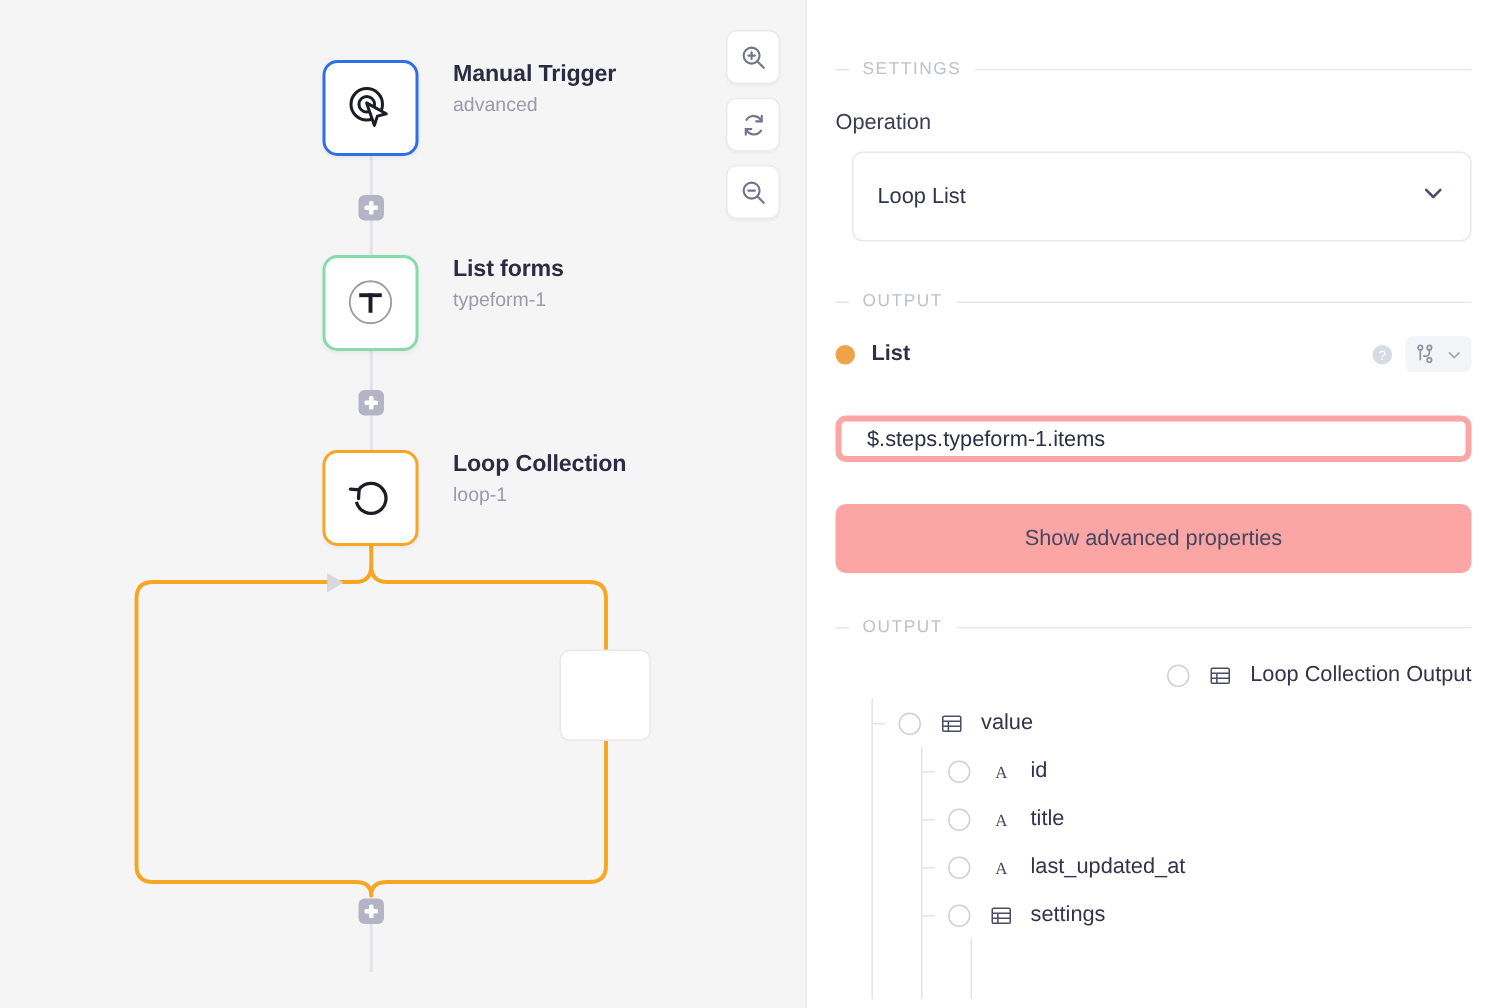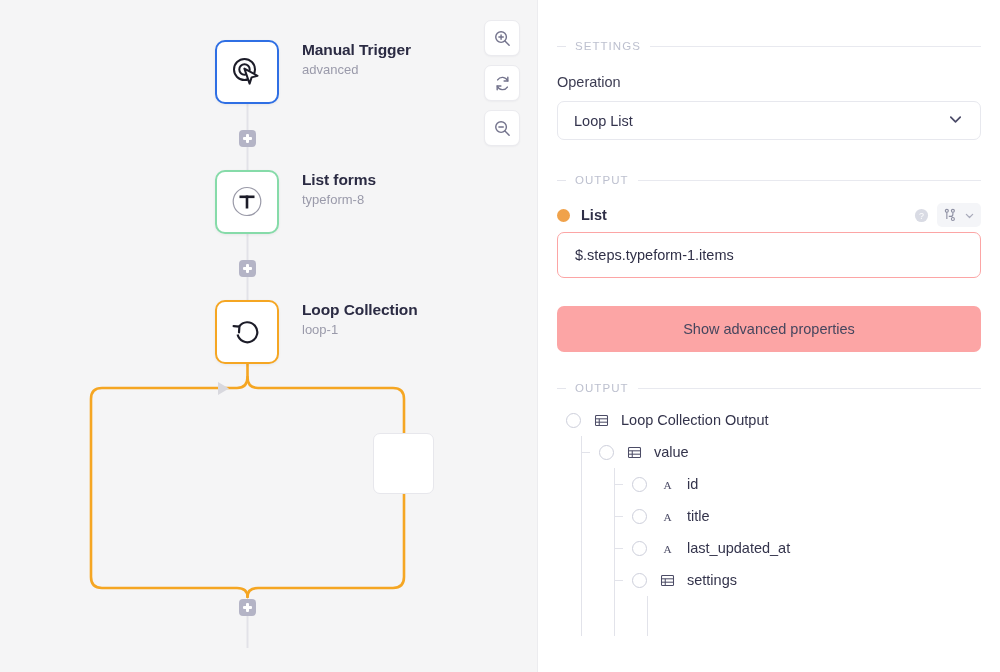--- a/index.html
+++ b/index.html
@@ -118,57 +118,58 @@
     white-space: nowrap;
   }
   .section-head .rule { flex: 1 1 auto; height: 1px; background: #e8e9ef; }
 
   .field-label {
     font-size: 14.5px; color: #3c3c52; margin-bottom: 11px;
   }
 
   .select-box {
     position: relative;
-    height: 39px;
+    height: 60px;
     border: 1px solid #e7e8ee;
     border-radius: 7px;
     background: #ffffff;
     display: flex; align-items: center;
     padding: 0 16px;
     cursor: pointer;
+    margin-left: 11px;
   }
   .select-box .value { font-size: 14.5px; color: #33334d; }
   .select-box .chev { position: absolute; right: 16px; top: 50%; transform: translateY(-50%); }
 
   
   .input-row {
     display: flex; align-items: center;
     height: 26px;
-    margin-bottom: 4px;
+    margin-bottom: 28px;
   }
   .dot-orange {
     width: 13px; height: 13px; border-radius: 50%;
     background: #f0a24b; flex: 0 0 13px;
   }
   .input-row .name {
     font-size: 14.5px; font-weight: bold; color: #2f2f47;
     margin-left: 11px;
   }
   .input-row .spacer { flex: 1 1 auto; }
   .help-icon { margin-right: 8px; cursor: pointer; display: flex; }
   .branch-pill {
     background: #f4f5f8; border-radius: 5px;
     height: 24px; padding: 0 6px;
     display: flex; align-items: center; gap: 7px;
     cursor: pointer;
   }
 
   .text-input {
-    height: 46px;
-    border: 1px solid #fca5a5;
+    height: 31px;
+    border: 4px solid #fca5a5;
     border-radius: 7px;
     background: #ffffff;
     display: flex; align-items: center;
     padding: 0 17px;
     font-size: 14.5px; color: #2f2f47;
     cursor: text;
   }
 
   .adv-btn {
     margin-top: 28px;
@@ -275,21 +276,21 @@
     <div class="node" style="left:215px; top:170px;">
       <div class="node-card typeform">
         <svg width="40" height="40" viewBox="0 0 40 40">
           <path d="M20 5.5c7.6 0 13.8 6.3 13.8 14 0 7.8-6.2 14-13.8 14S6.2 27.3 6.2 19.5C6.2 11.8 12.4 5.5 20 5.5z" fill="none" stroke="#9a9aa8" stroke-width="1.2"></path>
           <rect x="12.5" y="13.5" width="15" height="2.6" fill="#1c1c28"></rect>
           <rect x="18.7" y="13.5" width="2.6" height="13" fill="#1c1c28"></rect>
         </svg>
       </div>
       <div class="node-text">
         <div class="node-title">List forms</div>
-        <div class="node-sub">typeform-8</div>
+        <div class="node-sub">typeform-1</div>
       </div>
     </div>
 
     <div class="node" style="left:215px; top:300px;">
       <div class="node-card loop">
         <svg width="38" height="38" viewBox="0 0 38 38" fill="none" stroke="#1c1c28" stroke-width="2.2">
           <path d="M11.2 13.4 A 10 10 0 1 1 9.6 21.6"></path>
           <polyline points="5.6,13.1 11.4,13.6 11.0,19.4" stroke-linecap="round" stroke-linejoin="round"></polyline>
         </svg>
       </div>
@@ -368,21 +369,21 @@
         <div class="label">OUTPUT</div>
         <div class="rule"></div>
       </div>
 
       <div class="tree">
 
         <div class="guide-v" style="left:24px; top:32px; height:200px;"></div>
         <div class="guide-v" style="left:57px; top:64px; height:168px;"></div>
         <div class="guide-v" style="left:90px; top:192px; height:40px;"></div>
 
-        <div class="tree-row" style="padding-left:9px;">
+        <div class="tree-row" style="padding-left:9px;justify-content:flex-end;">
           <span class="toggle"></span>
           <span class="ticon">
             <svg width="15" height="15" viewBox="0 0 16 16" fill="none" stroke="#4c4c66" stroke-width="1.1">
               <rect x="1.6" y="2.6" width="12.8" height="10.8" rx="1"></rect>
               <line x1="1.6" y1="6.2" x2="14.4" y2="6.2"></line>
                 <line x1="1.6" y1="9.8" x2="14.4" y2="9.8"></line>
               <line x1="5.6" y1="6.2" x2="5.6" y2="13.4"></line>
             </svg>
           </span>
           <span class="tname">Loop Collection Output</span>

